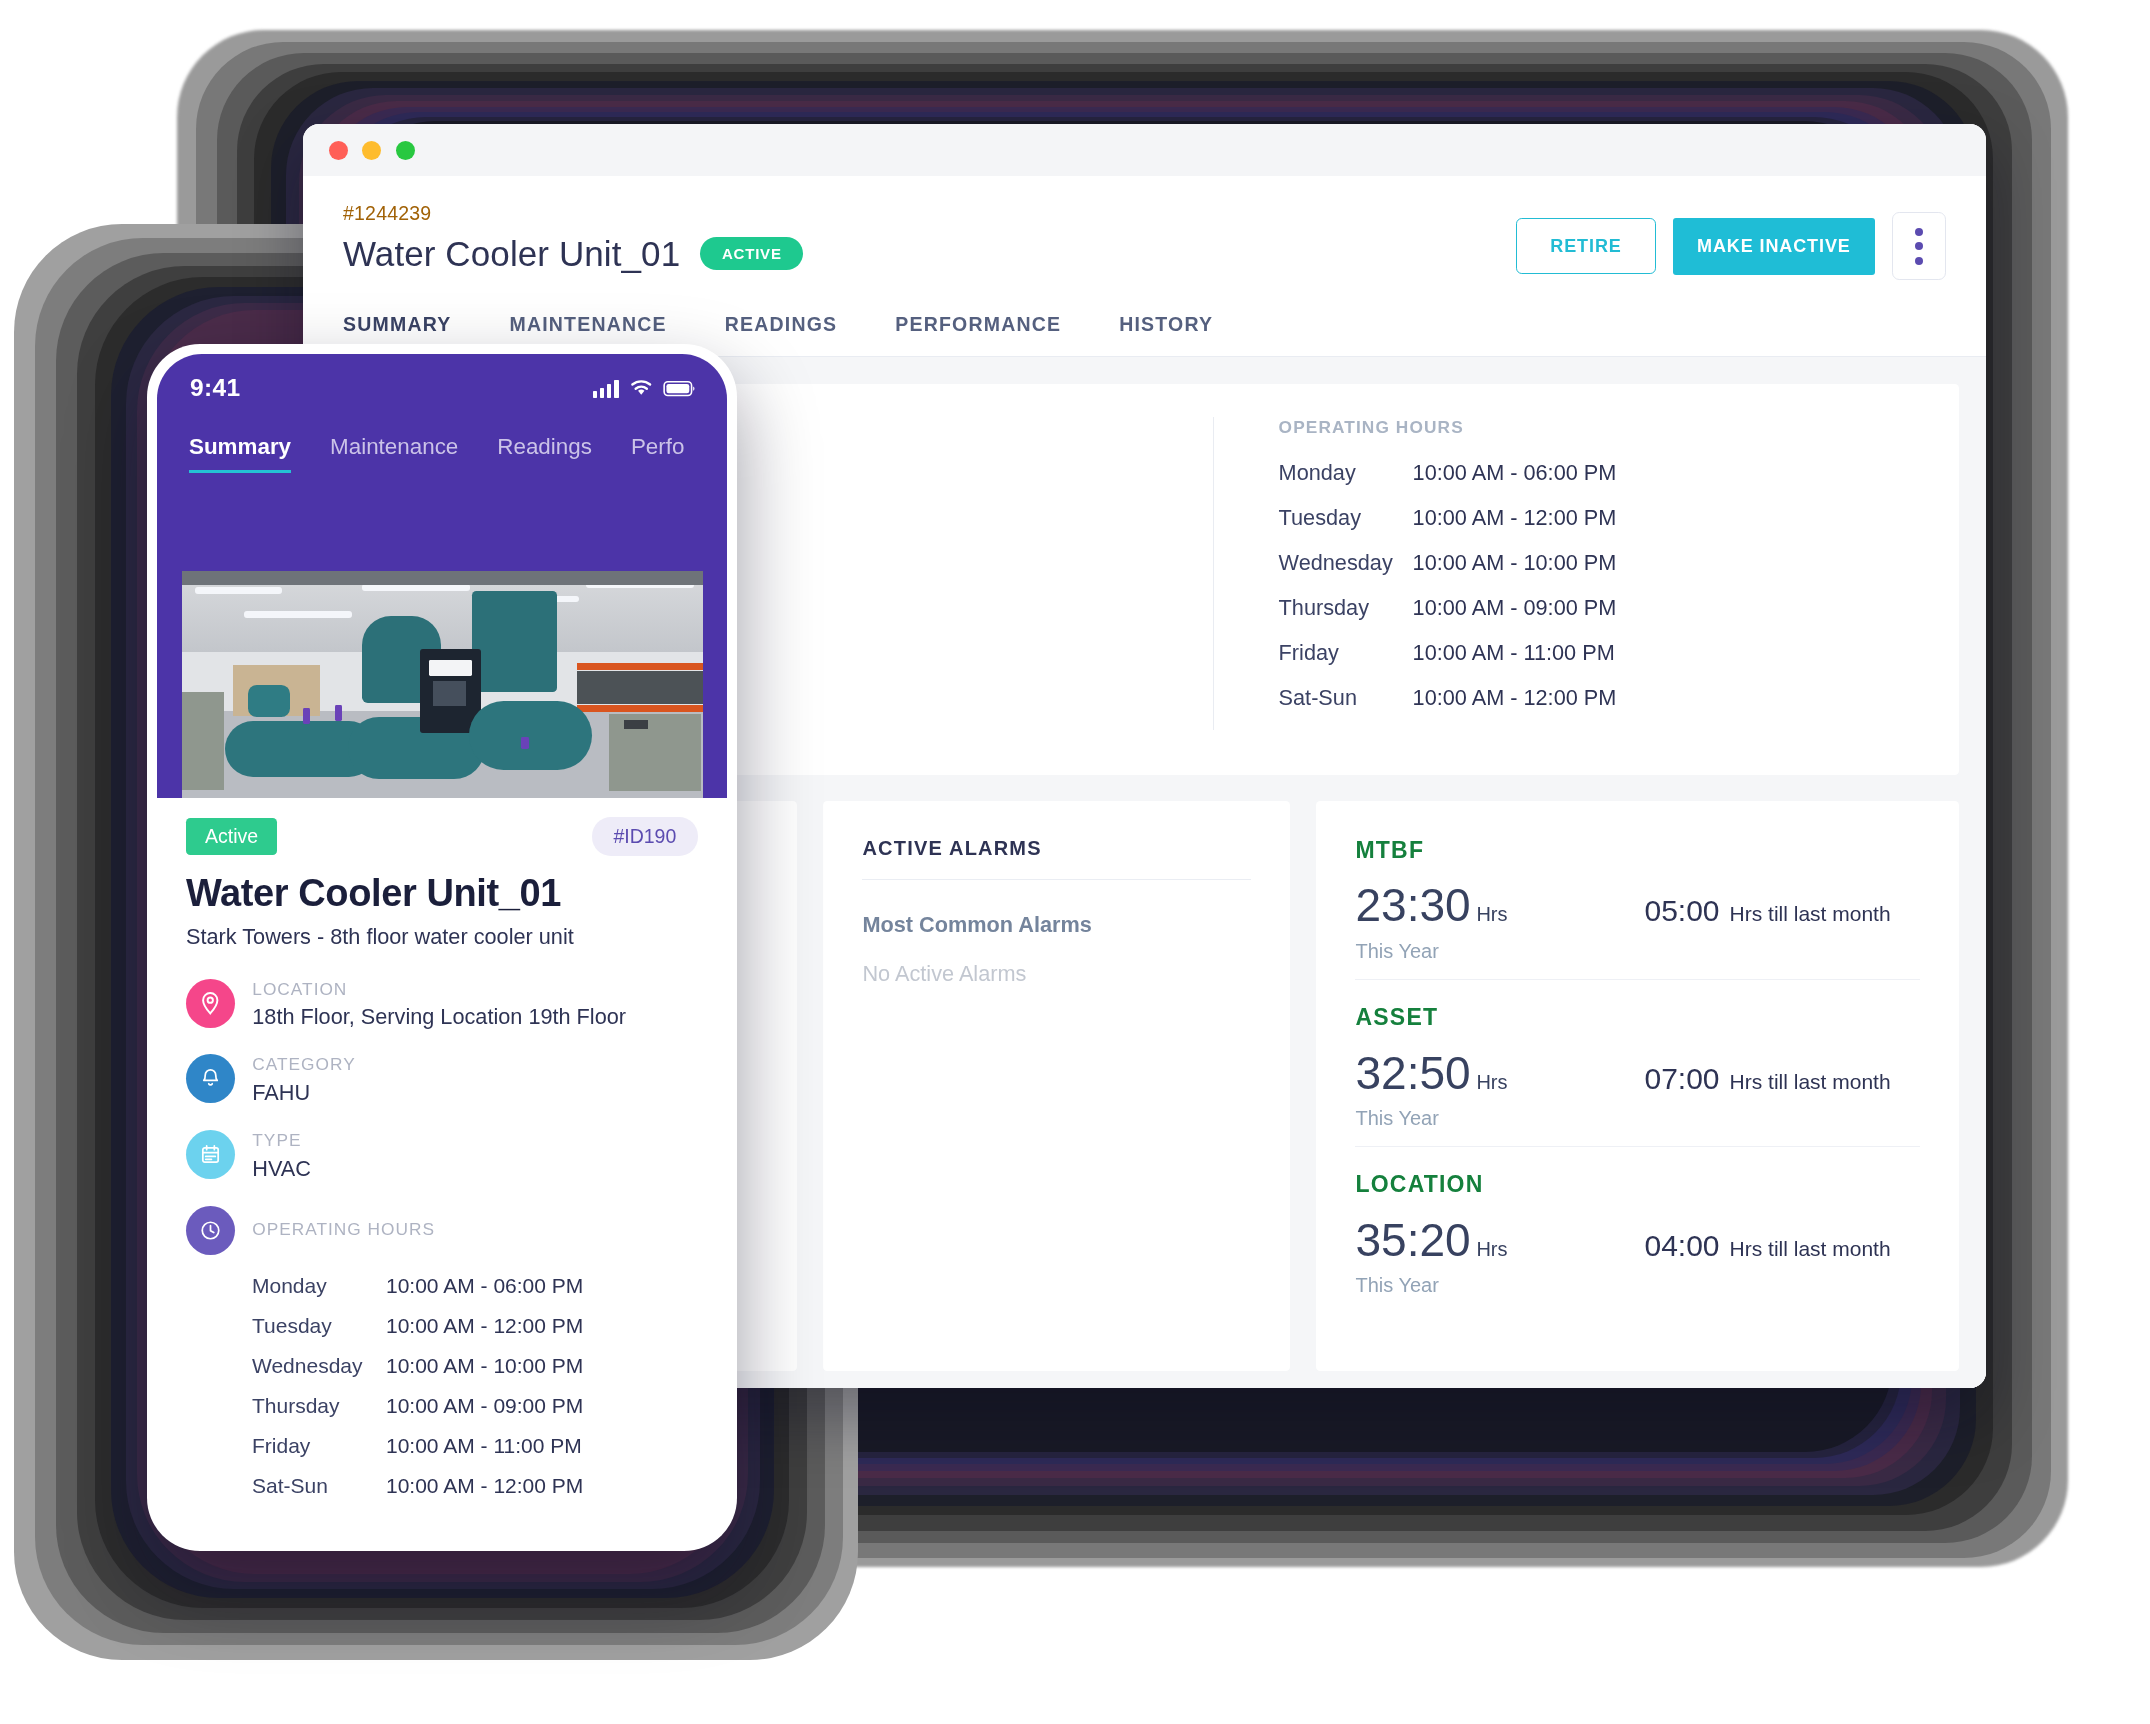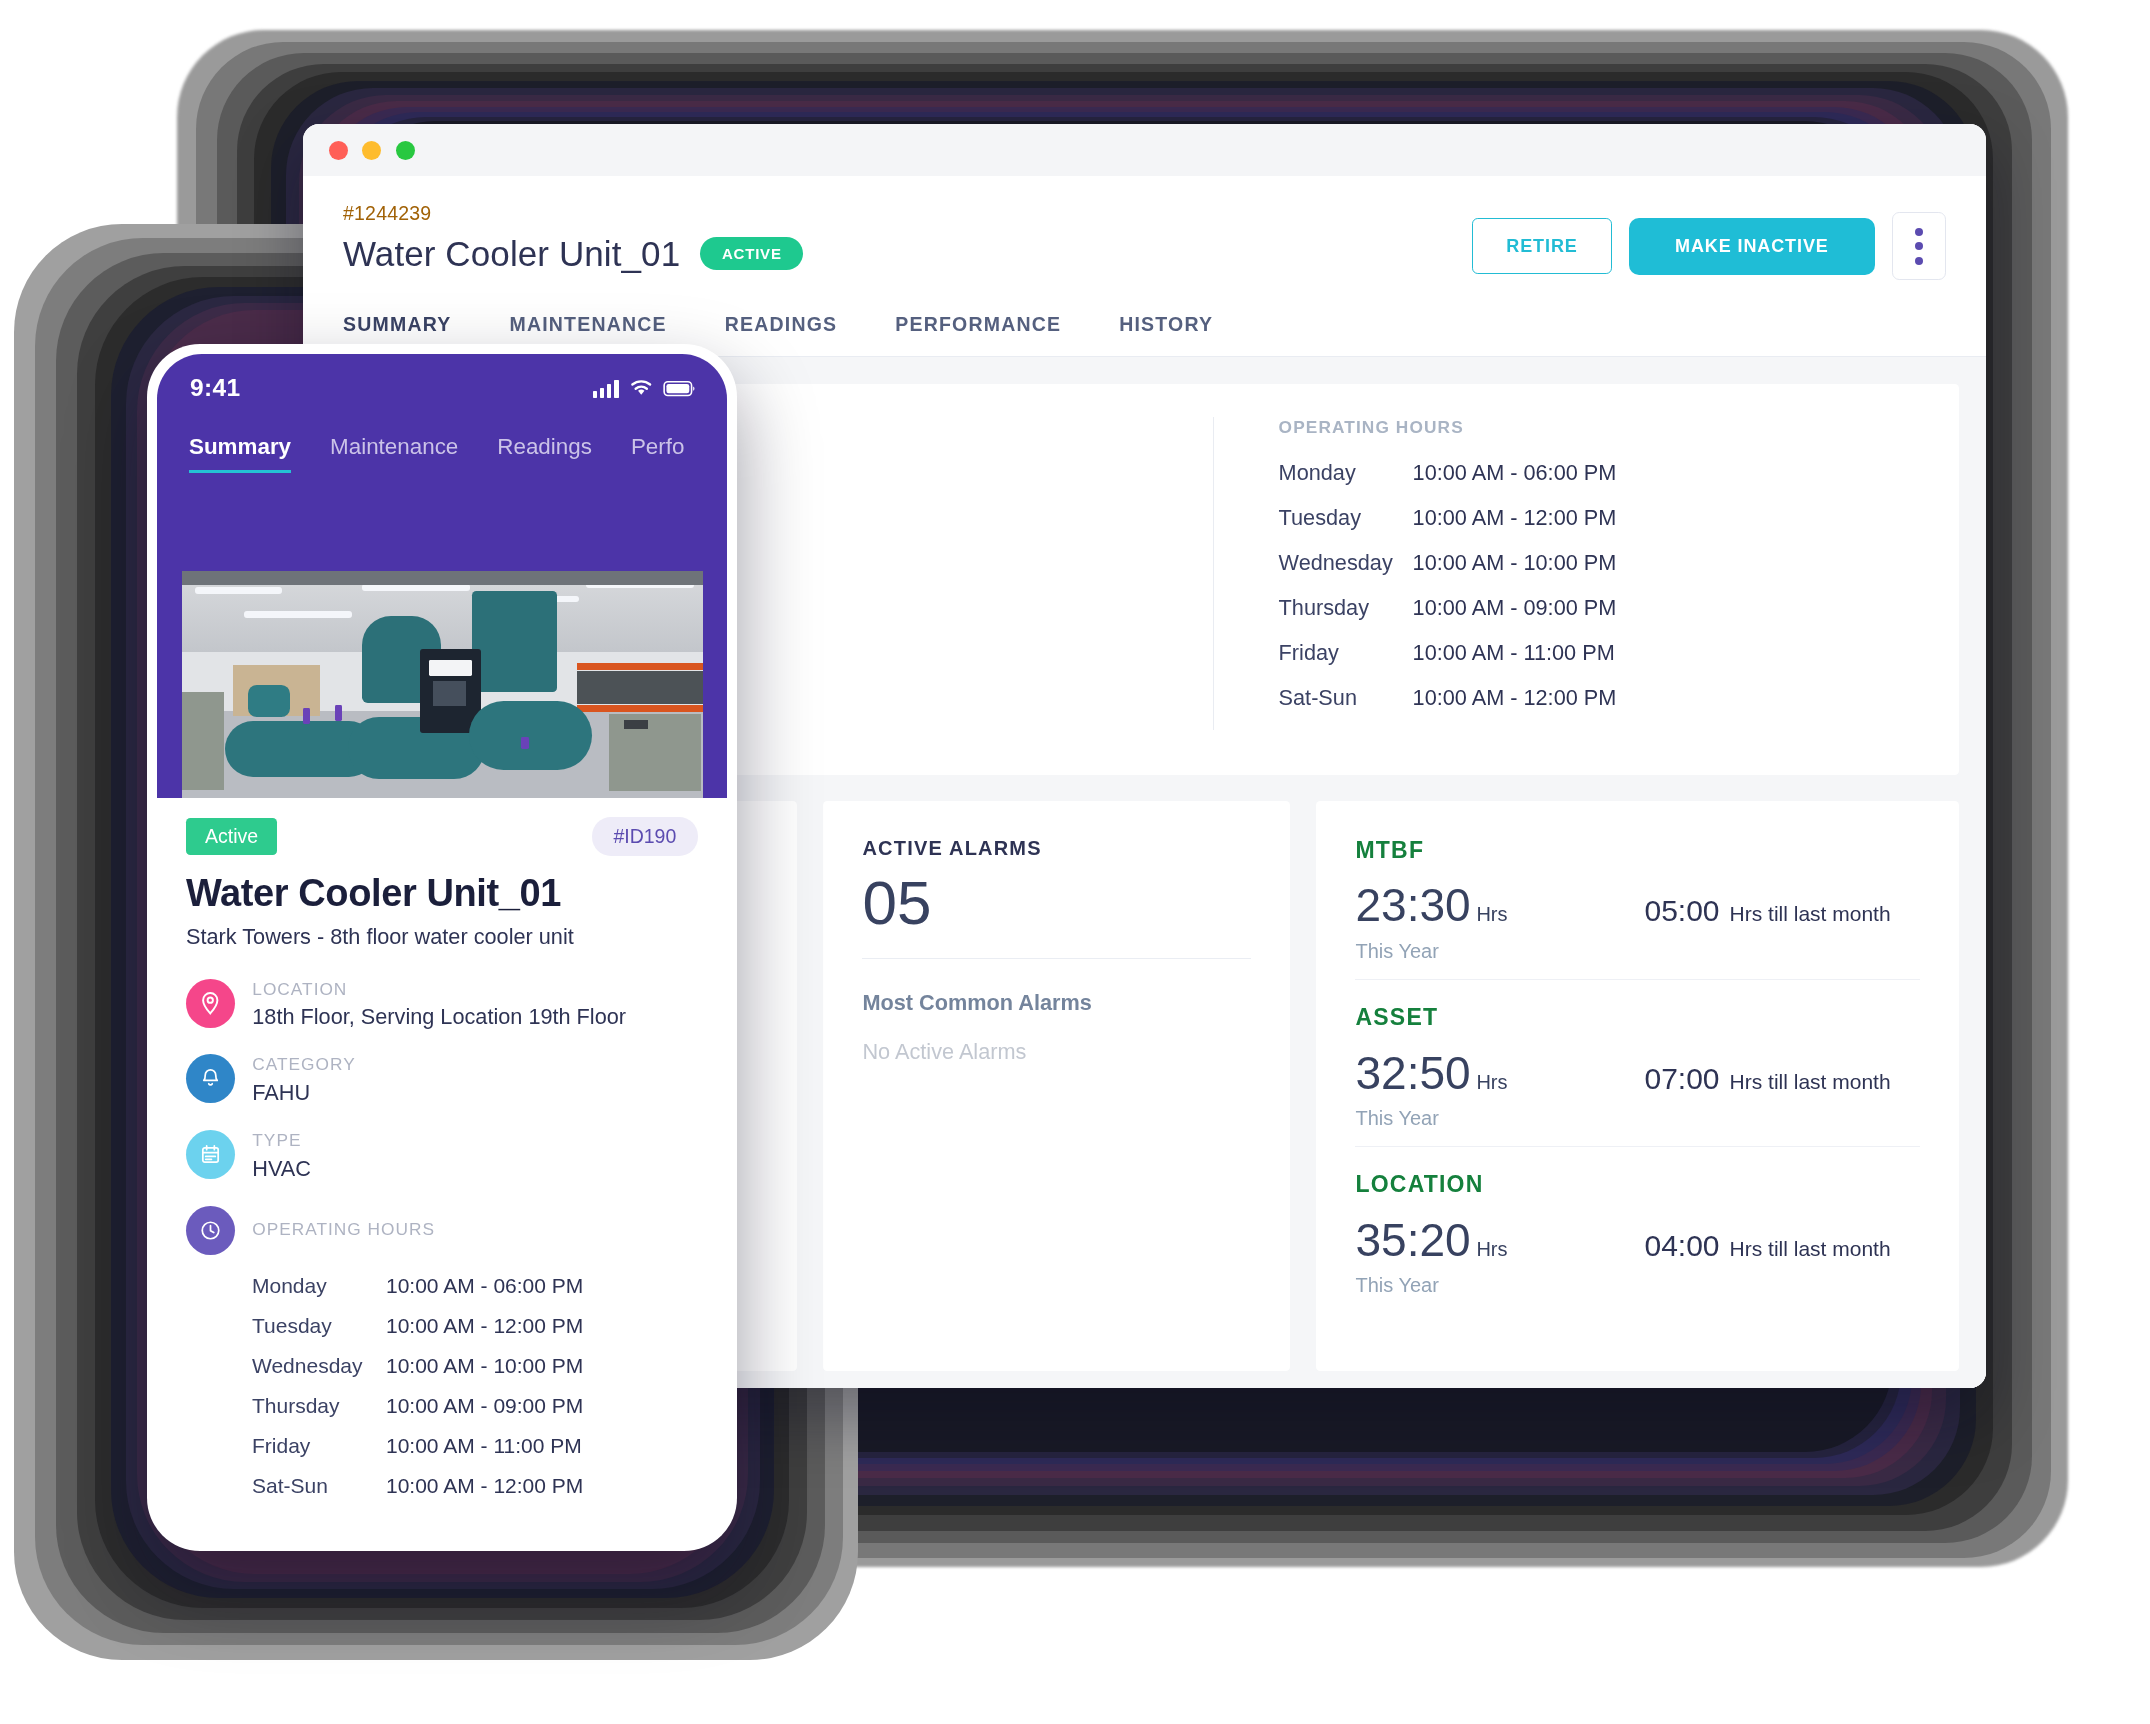--- a/index.html
+++ b/index.html
@@ -48,21 +48,21 @@
   .hdr{padding:26px 40px 0 40px;display:flex;justify-content:space-between;align-items:flex-start;}
   .asset-id{color:#a16207;font-size:19.5px;letter-spacing:0.2px;margin-bottom:8.7px;}
   .asset-title-row{display:flex;align-items:center;gap:20px;}
   .asset-title{font-size:35px;color:#2e3354;font-weight:400;letter-spacing:0.1px;}
   .chip-active{background:#1ec98f;color:#fff;font-size:15px;font-weight:700;letter-spacing:0.8px;
                padding:8px 21.7px;border-radius:19px;}
   .hdr-actions{display:flex;align-items:center;gap:17.3px;padding-top:10px;}
   .btn-outline{border:1.4px solid #22bcd4;color:#22bcd4;background:#fff;font-size:18px;font-weight:700;
                letter-spacing:0.9px;padding:16.6px 33px;border-radius:5.8px;cursor:pointer;}
   .btn-fill{background:#1fbdd6;color:#fff;border:none;font-size:18px;font-weight:700;letter-spacing:0.9px;
-            padding:18px 46px;border-radius:10px;cursor:pointer;}
+            padding:18px 24px;border-radius:3px;cursor:pointer;}
   .kebab{width:52px;height:66px;border:0.7px solid #e3e6ef;border-radius:7.2px;background:#fff;
          display:flex;flex-direction:column;align-items:center;justify-content:center;gap:6.5px;cursor:pointer;}
   .kebab i{width:8px;height:8px;border-radius:50%;background:#5b4bb0;display:block;}
 
   .tabs{display:flex;gap:0;padding:33px 40px 0 40px;border-bottom:0.7px solid #e9ecf2;}
   .tab{font-size:19.5px;letter-spacing:1.2px;color:#55607f;font-weight:700;padding:0 0 20px 0;margin-right:58px;cursor:pointer;}
   .tab.active{color:#3a4365;}
 
   .content{background:#f5f6f8;padding:27.4px;min-height:866px;}
   .card{background:#fff;border-radius:4.3px;}
@@ -270,21 +270,20 @@
             </div>
           </div>
         </div>
       </div>
 
       <div class="cards-row">
         <div class="card-sm"></div>
 
         <div class="card-sm">
           <div class="sect-title">ACTIVE ALARMS</div>
-          <div class="big-num">05</div>
           <div class="hr"></div>
           <div class="mca">Most Common Alarms</div>
           <div class="noalarm">No Active Alarms</div>
         </div>
 
         <div class="card-lg">
 
           <div class="metric">
             <div class="metric-label">MTBF</div>
             <div class="metric-row">

